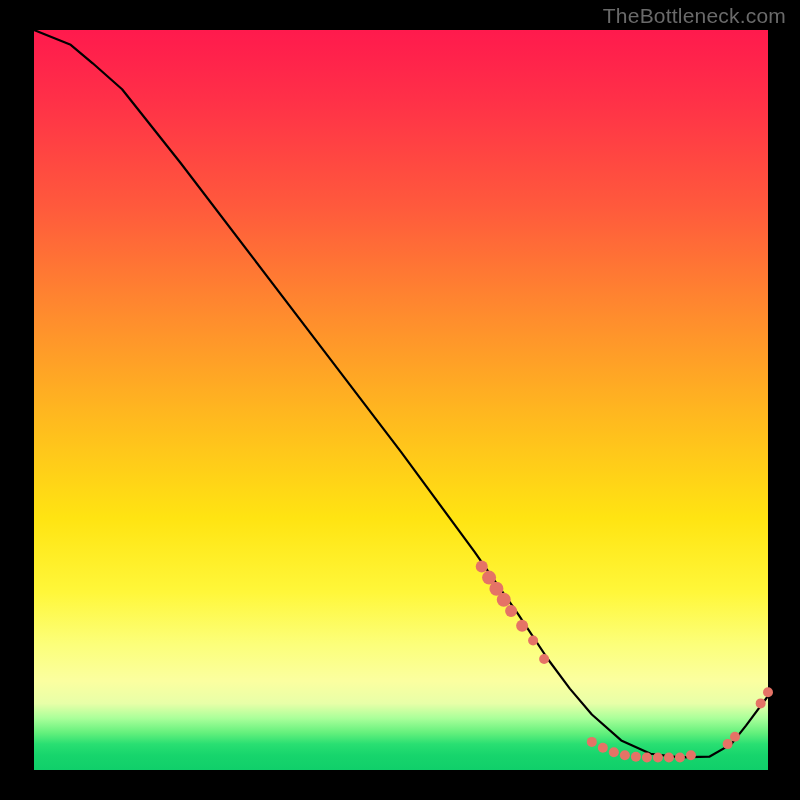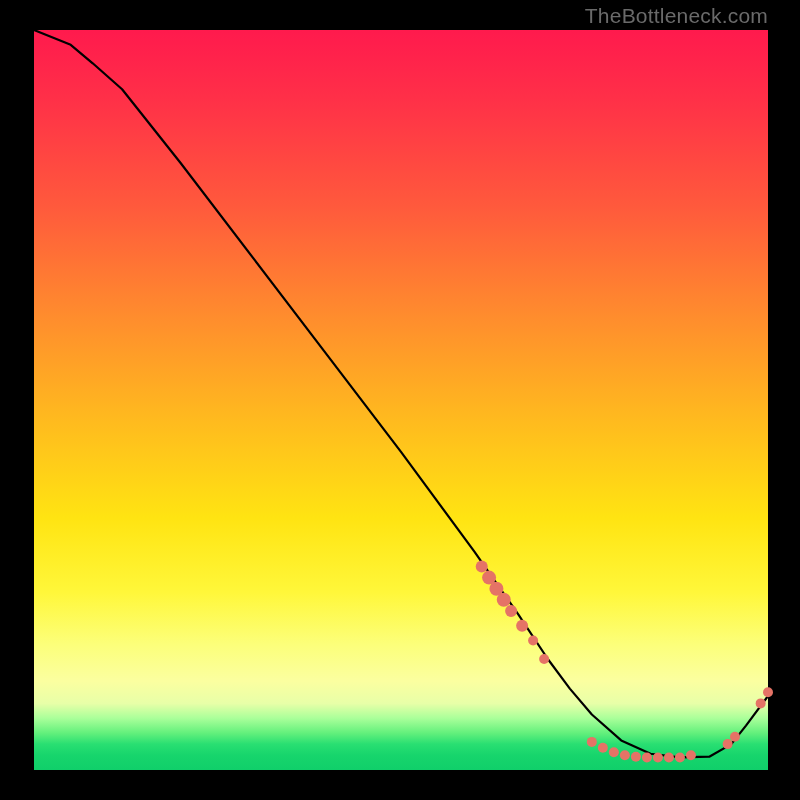--- a/index.html
+++ b/index.html
@@ -13,21 +13,21 @@
   }
   .stage {
     position: relative;
     width: 800px;
     height: 800px;
     background: #000000;
   }
   .watermark {
     position: absolute;
     top: 4px;
-    right: 32px;
+    right: 14px;
     color: #6a6a6a;
     font-size: 21px;
     letter-spacing: 0.2px;
     z-index: 50;
     user-select: none;
   }
   
   .plot {
     position: absolute;
     left: 34px;

